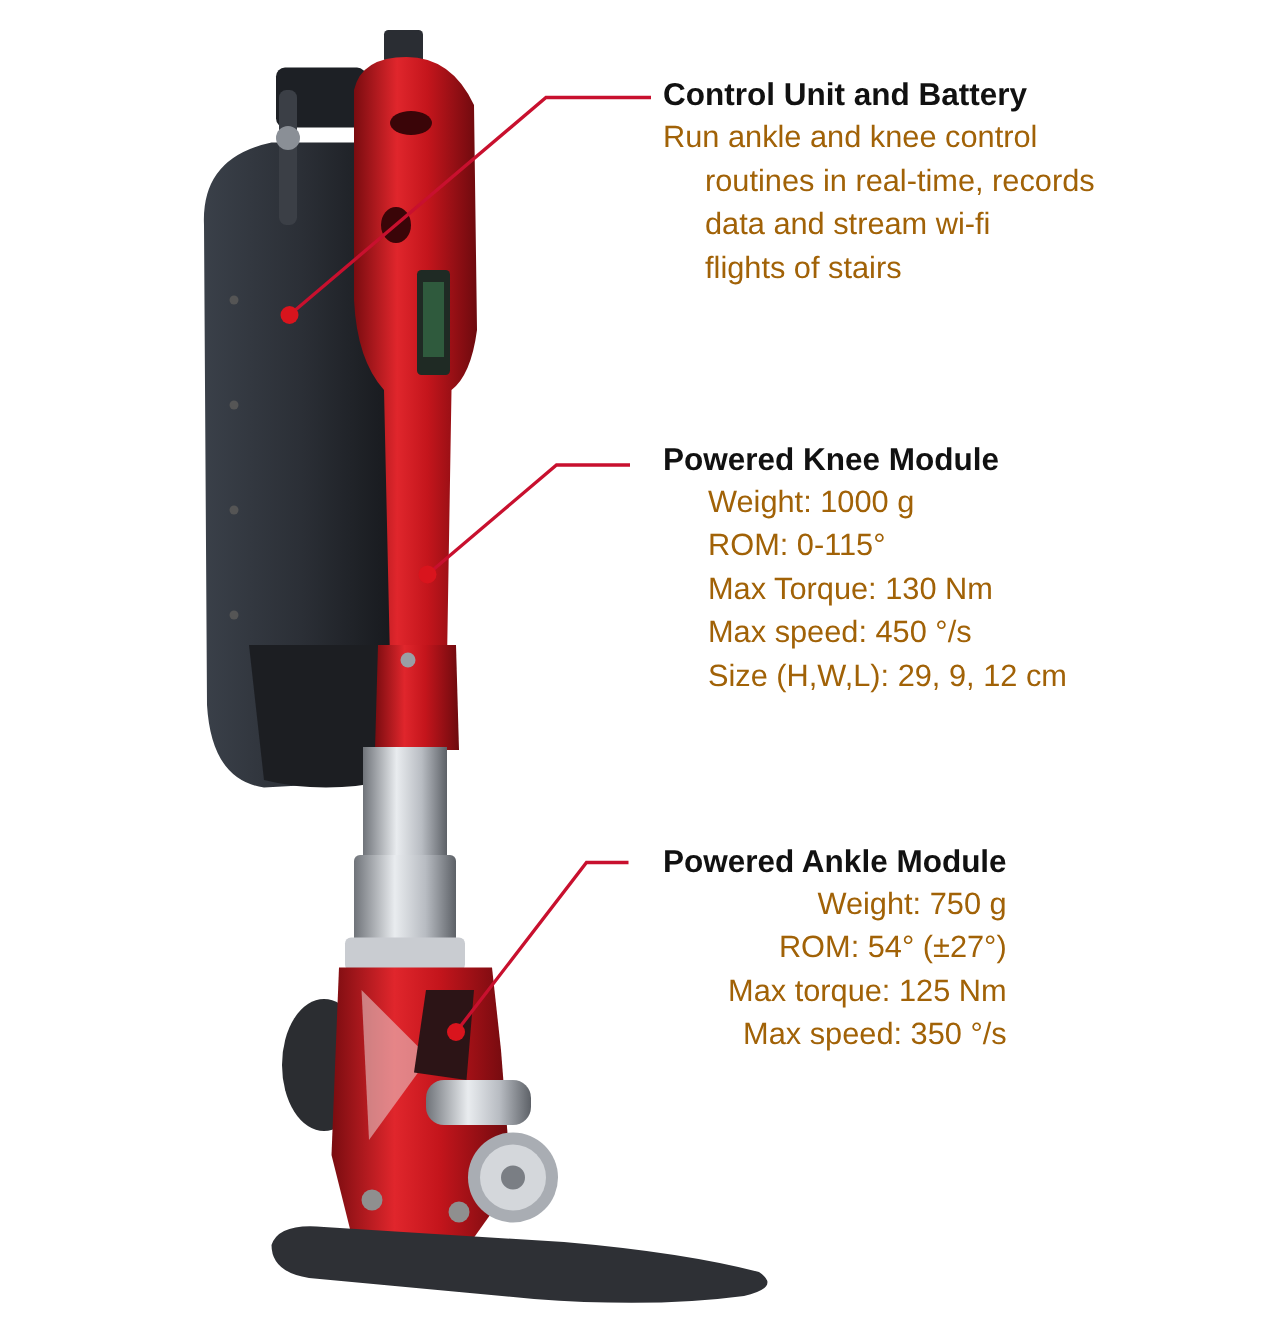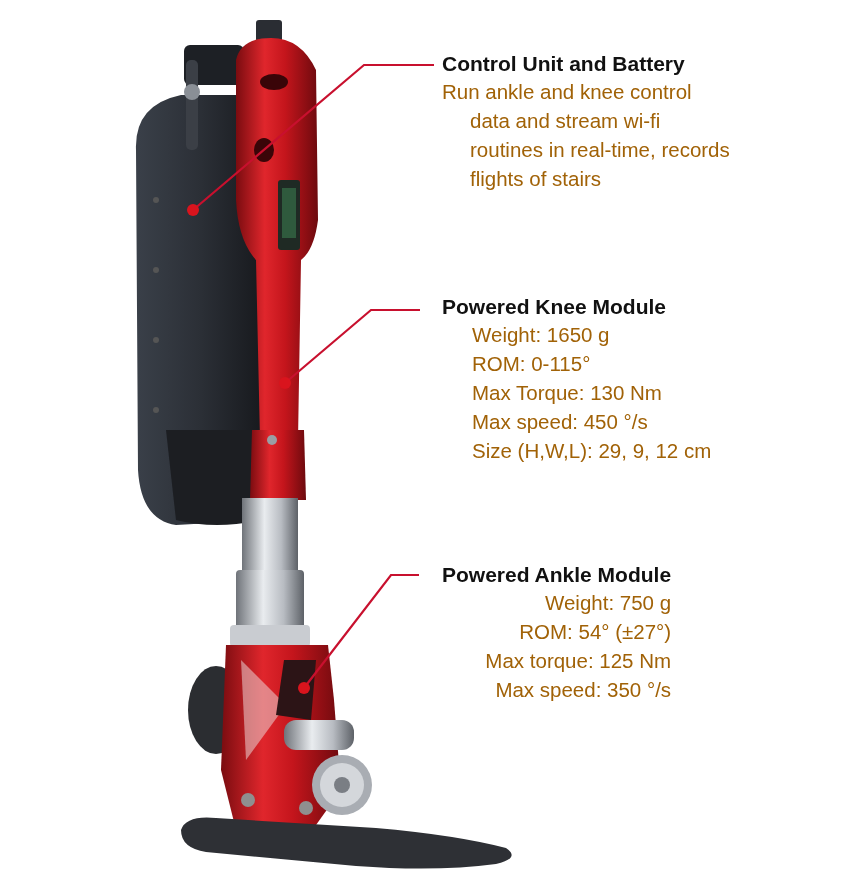--- a/index.html
+++ b/index.html
@@ -96,28 +96,28 @@
     </g>
     <g>
       <polyline points="288,688 375,575 403,575" fill="none" stroke="#c8102e" stroke-width="2.2"></polyline>
       <circle cx="288" cy="688" r="6" fill="#d9141d"></circle>
     </g>
   </svg>
 
   <div class="callout" id="c1">
     <h3>Control Unit and Battery</h3>
     <div class="line">Run ankle and knee control</div>
+    <div class="line indent">routines in real-time, records</div>
     <div class="line indent">data and stream wi-fi</div>
-    <div class="line indent">routines in real-time, records</div>
     <div class="line indent">flights of stairs</div>
   </div>
 
   <div class="callout" id="c2">
     <h3>Powered Knee Module</h3>
-    <div class="line">Weight: 1650 g</div>
+    <div class="line">Weight: 1000 g</div>
     <div class="line">ROM: 0-115°</div>
     <div class="line">Max Torque: 130 Nm</div>
     <div class="line">Max speed: 450 °/s</div>
     <div class="line">Size (H,W,L): 29, 9, 12 cm</div>
   </div>
 
   <div class="callout" id="c3">
     <h3>Powered Ankle Module</h3>
     <div class="line">Weight: 750 g</div>
     <div class="line">ROM: 54° (±27°)</div>

